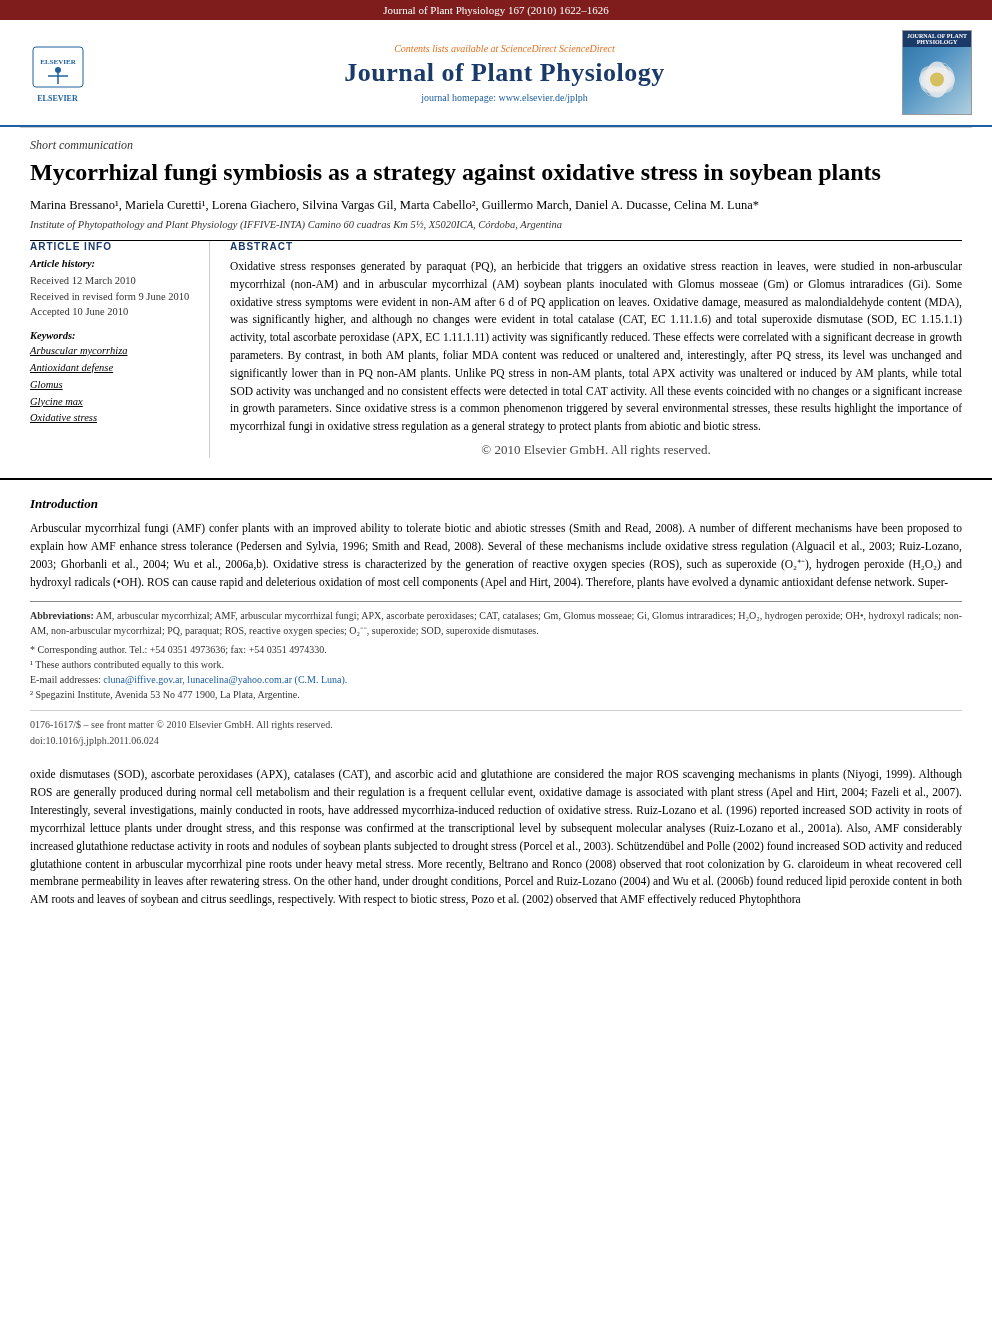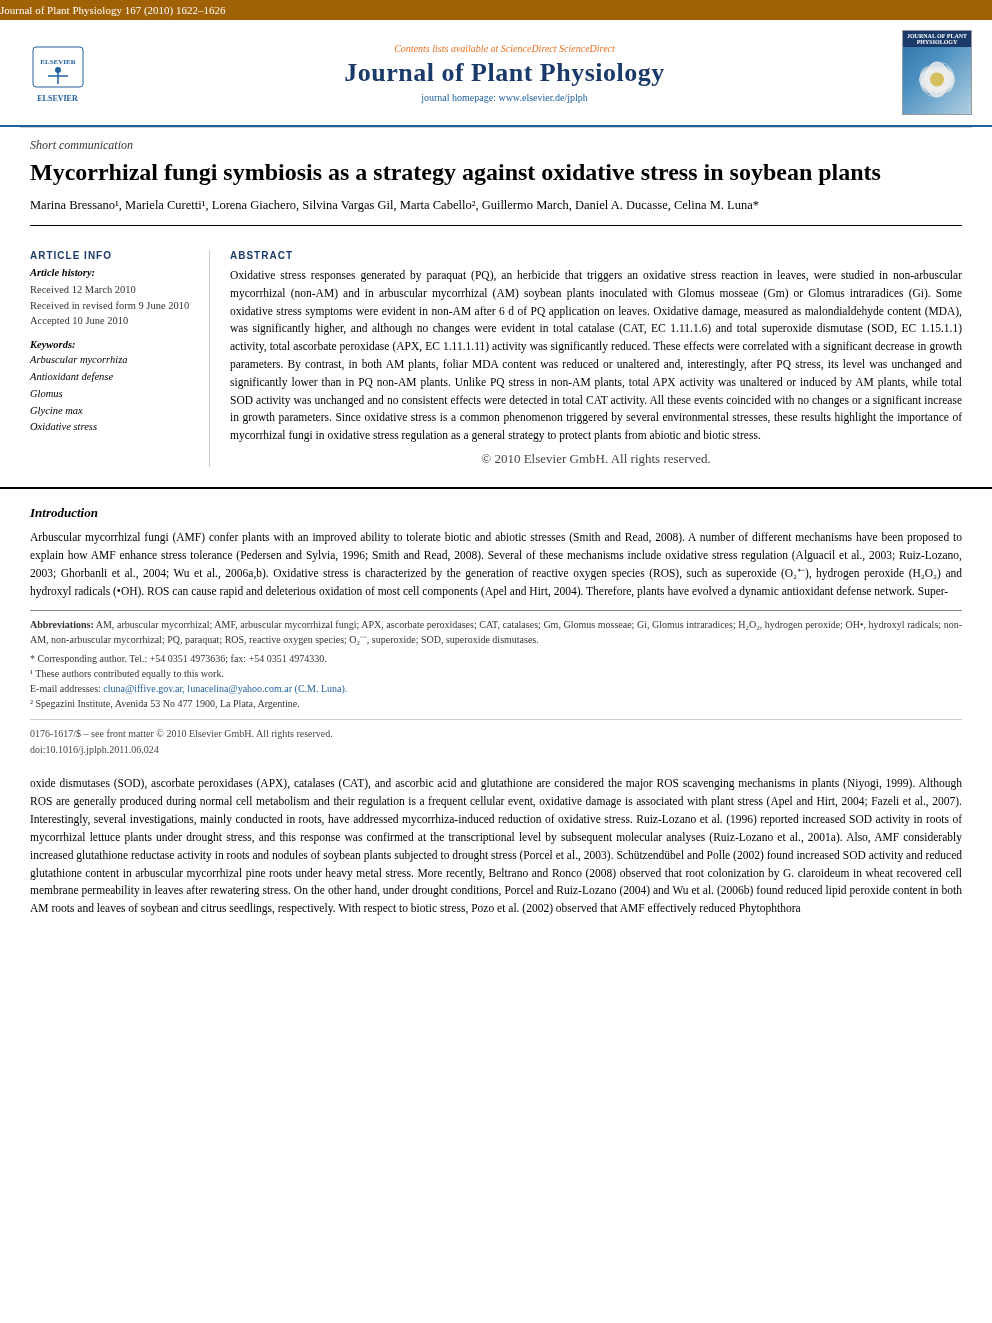--- a/index.html
+++ b/index.html
@@ -11,21 +11,22 @@
     }
     .page {
       width: 992px;
       min-height: 1323px;
       background: #fff;
       margin: 0 auto;
       position: relative;
     }
     
     .top-bar {
-      background: #a16207;
+      background: #7f1d1d;
+      text-align: center;
       padding: 4px 0;
       font-size: 11px;
       color: #fff;
     }
 
     
     .journal-header {
       display: flex;
       align-items: center;
       padding: 10px 20px;
@@ -118,21 +119,21 @@
       color: #333;
       margin-bottom: 10px;
     }
 
     
     .two-col {
       display: flex;
       gap: 20px;
       margin-top: 10px;
       border-top: 1px solid #000;
-      padding-top: 24px;
+      padding-top: 0;
     }
     .col-left {
       width: 180px;
       min-width: 180px;
       border-right: 1px solid #ccc;
       padding-right: 12px;
     }
     .col-right {
       flex: 1;
     }
@@ -163,20 +164,21 @@
       font-weight: bold;
       color: #000;
       margin-top: 10px;
       margin-bottom: 2px;
     }
     .kw-item {
       font-style: italic;
       font-size: 10.5px;
       color: #000;
       line-height: 1.6;
+      text-decoration: underline;
     }
 
     
     .abstract-text {
       font-size: 11.5px;
       line-height: 1.55;
       color: #000;
       text-align: justify;
     }
     .copyright-line {
@@ -281,20 +283,21 @@
   </div>
 
   <hr class="divider-line">
 
   <div class="article-body">
     <div class="short-comm-label">Short communication</div>
     <div class="article-title">Mycorrhizal fungi symbiosis as a strategy against oxidative stress in soybean plants</div>
     <div class="authors">
       <span>Marina Bressano¹, Mariela Curetti¹, Lorena Giachero, Silvina Vargas Gil, Marta Cabello², Guillermo March, Daniel A. Ducasse, Celina M. Luna*</span>
     </div>
+    <div class="affiliation">Institute of Phytopathology and Plant Physiology (IFFIVE-INTA) Camino 60 cuadras Km 5½, X5020ICA, Córdoba, Argentina</div>
 
     <div class="two-col">
       <div class="col-left">
         <div class="section-header">ARTICLE INFO</div>
         <div class="article-info-label">Article history:</div>
         <div class="article-info-item">Received 12 March 2010</div>
         <div class="article-info-item">Received in revised form 9 June 2010</div>
         <div class="article-info-item">Accepted 10 June 2010</div>
 
         <div class="kw-label">Keywords:</div>

